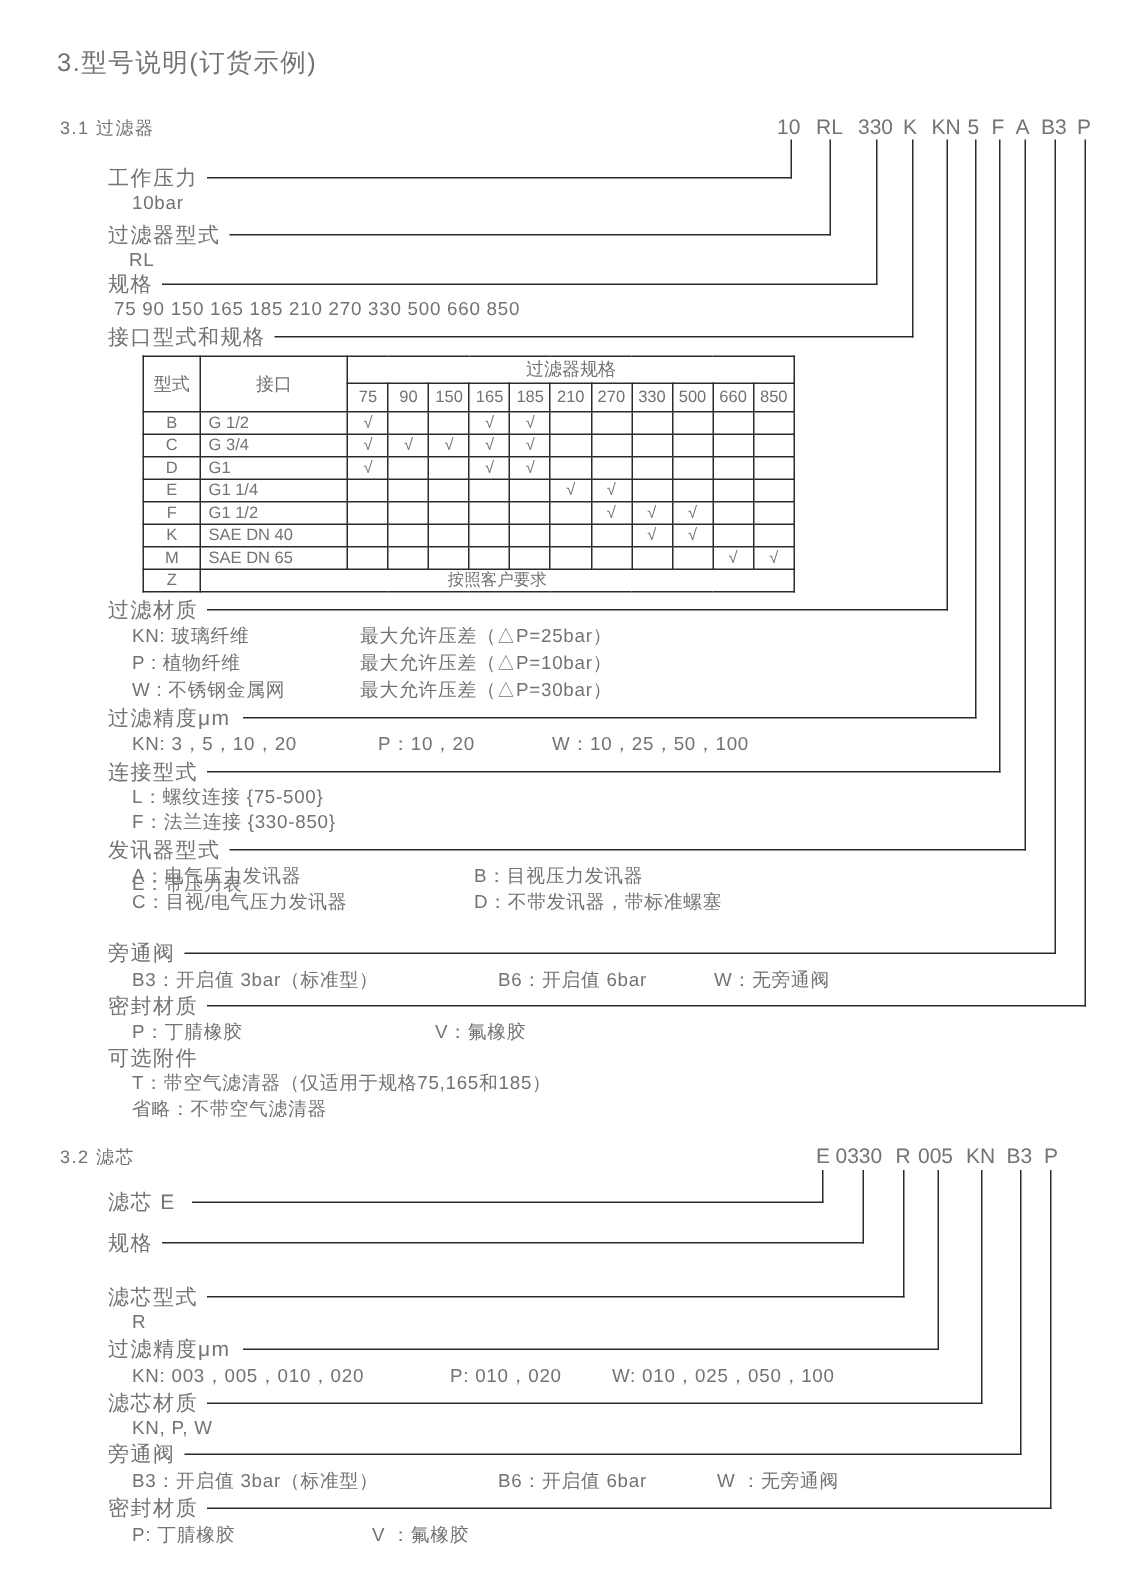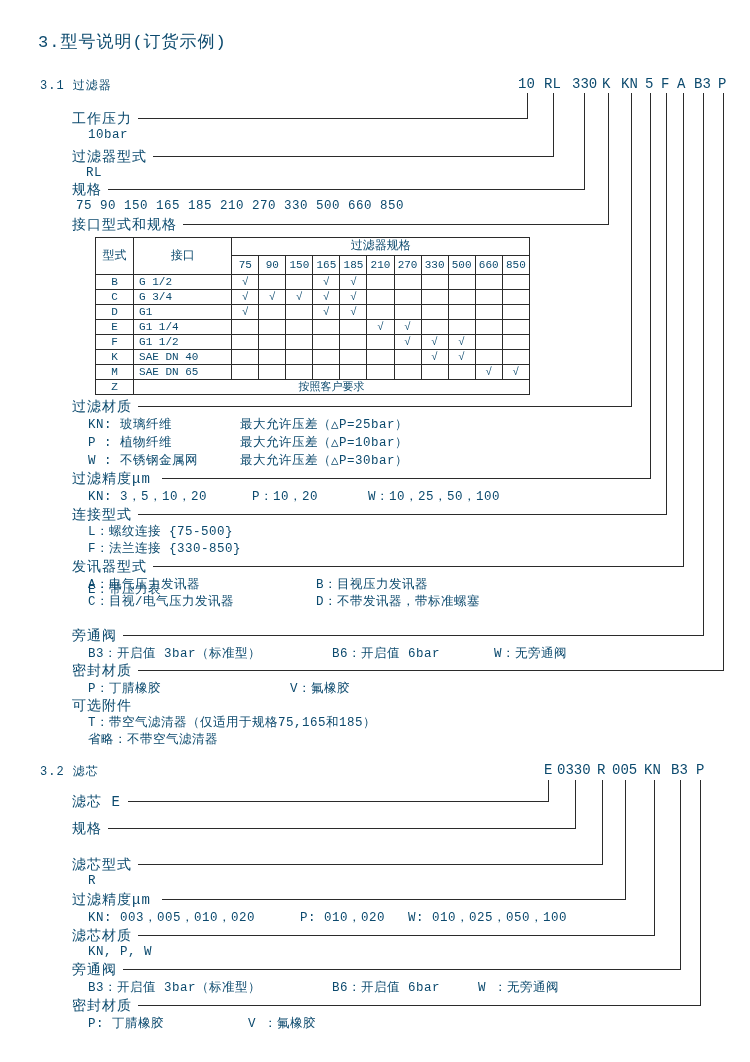--- a/index.html
+++ b/index.html
@@ -1,19 +1,19 @@
 <!DOCTYPE html>
 <html><head>
 <meta charset="utf-8">
 <style>
   * { margin:0; padding:0; box-sizing:border-box; }
   html,body { background:#ffffff; }
   .page {
     position:relative; width:750px; height:1062px; background:#ffffff;
-    font-family:Liberation Mono, monospace; color:#0c4a6e; overflow:hidden;
+    font-family:Liberation Sans, sans-serif; color:#737373; overflow:hidden;
   }
   .abs { position:absolute; white-space:nowrap; }
   .page-title { font-size:17px; letter-spacing:1px; }
   .sec-heading { font-size:12px; letter-spacing:1px; }
   .label { font-size:14px; background:#fff; z-index:3; padding-right:6px; letter-spacing:1px; }
   .val { font-size:12.5px; letter-spacing:0.5px; }
   .code-part { position:absolute; font-size:14px; z-index:3; }
   .hline { position:absolute; height:1px; background:#2b2b2b; z-index:1; }
   .vline { position:absolute; width:1px; background:#2b2b2b; z-index:1; }
   .port-table {
@@ -248,21 +248,21 @@
   <div class="abs label" style="left:72px; top:558px;">发讯器型式</div>
   <div class="abs val" style="left:88px;  top:576px;">A：电气压力发讯器</div>
   <div class="abs val" style="left:316px; top:576px;">B：目视压力发讯器</div>
   <div class="abs val" style="left:88px;  top:593px;">C：目视/电气压力发讯器</div>
   <div class="abs val" style="left:316px; top:593px;">D：不带发讯器，带标准螺塞</div>
   <div class="abs val" style="left:88px;  top:581px;">E：带压力表</div>
 
   <div class="abs label" style="left:72px; top:627px;">旁通阀</div>
   <div class="abs val" style="left:88px;  top:645px;">B3：开启值 3bar（标准型）</div>
   <div class="abs val" style="left:332px; top:645px;">B6：开启值 6bar</div>
-  <div class="abs val" style="left:494px; top:645px;">W：无旁通阀</div>
+  <div class="abs val" style="left:476px; top:645px;">W：无旁通阀</div>
 
   <div class="abs label" style="left:72px; top:662px;">密封材质</div>
   <div class="abs val" style="left:88px;  top:680px;">P：丁腈橡胶</div>
   <div class="abs val" style="left:290px; top:680px;">V：氟橡胶</div>
 
   <div class="abs label" style="left:72px; top:697px;">可选附件</div>
   <div class="abs val" style="left:88px; top:714px;">T：带空气滤清器（仅适用于规格75,165和185）</div>
   <div class="abs val" style="left:88px; top:731px;">省略：不带空气滤清器</div>
 
   <div class="abs sec-heading" style="left:40px; top:763px;">3.2 滤芯</div>

